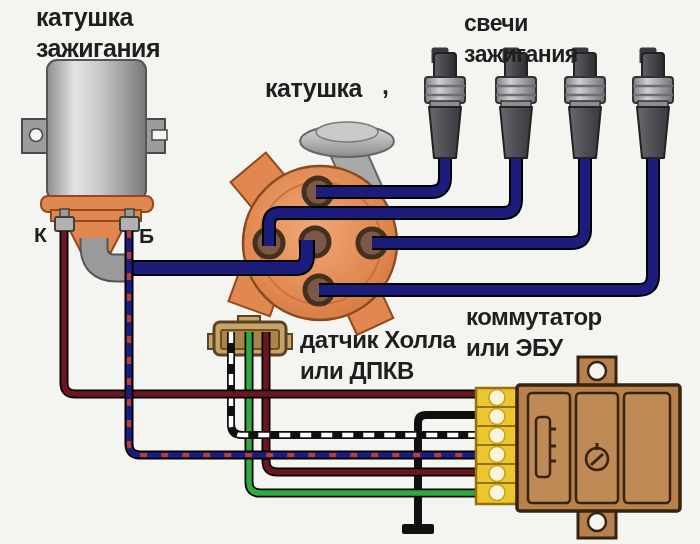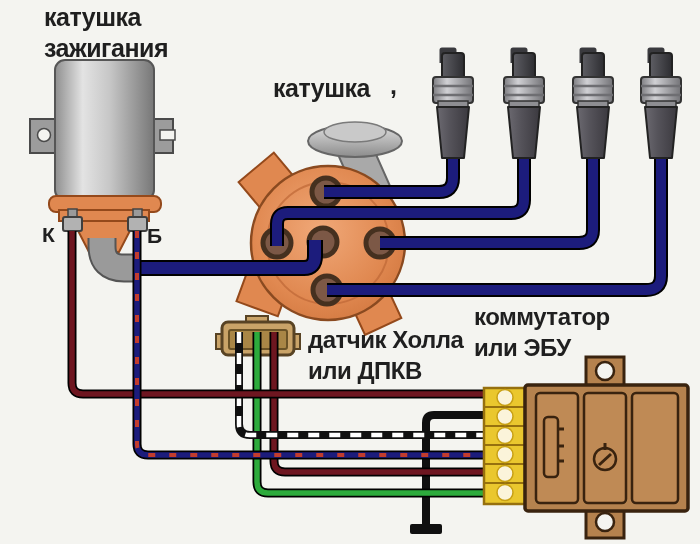--- a/index.html
+++ b/index.html
@@ -10,21 +10,21 @@
     --yellow:#eac72e; --yellow-dark:#96700e; --pin-white:#fbf4da;
     --ecu-brown:#b5824e; --ecu-panel:#bf8a55; --ecu-border:#39230f;
     --socket-brown:#7c5846; --socket-dark:#45301f; --text:#1f1f1f;
   }
   html,body{margin:0;padding:0;}
   body{
     width:700px;height:544px;position:relative;overflow:hidden;
     background:var(--background);
     font-family:"Liberation Sans","DejaVu Sans",sans-serif;
   }
-  #stage{position:absolute;left:16px;top:0;width:628px;height:544px;}
+  #stage{position:absolute;left:8px;top:0;width:628px;height:544px;}
   svg{position:absolute;left:0;top:0;display:block;}
   .lbl{
     position:absolute;color:var(--text);font-weight:700;letter-spacing:-0.5px;
     white-space:pre-line;line-height:31px;user-select:none;
   }
   .lbl-coil{left:28px;top:2px;font-size:25px;}
   .lbl-plugs{left:456px;top:8px;font-size:23px;}
   .lbl-dist{left:257px;top:73px;font-size:25px;}
   .lbl-comma{left:374px;top:70px;font-size:25px;}
   .lbl-hall{left:292px;top:324px;font-size:24px;}
@@ -246,20 +246,21 @@
     <g fill="none" stroke="var(--ecu-border)">
       <circle cx="589" cy="459" r="11" stroke-width="2.5"></circle>
       <line x1="589" y1="443" x2="589" y2="450" stroke-width="3"></line>
       <line x1="583" y1="465" x2="595" y2="454" stroke-width="3"></line>
     </g>
   </g>
 </svg>
 
   <div class="lbl lbl-coil">катушка
 зажигания</div>
+  <div class="lbl lbl-plugs">свечи зажигания</div>
   <div class="lbl lbl-dist">катушка</div>
   <div class="lbl lbl-comma">,</div>
   <div class="lbl lbl-ecu">коммутатор или ЭБУ</div>
   <div class="lbl lbl-hall">датчик Холла
 или ДПКВ</div>
   <div class="lbl lbl-k">К</div>
   <div class="lbl lbl-b">Б</div>
 </div>
 
 </body></html>

